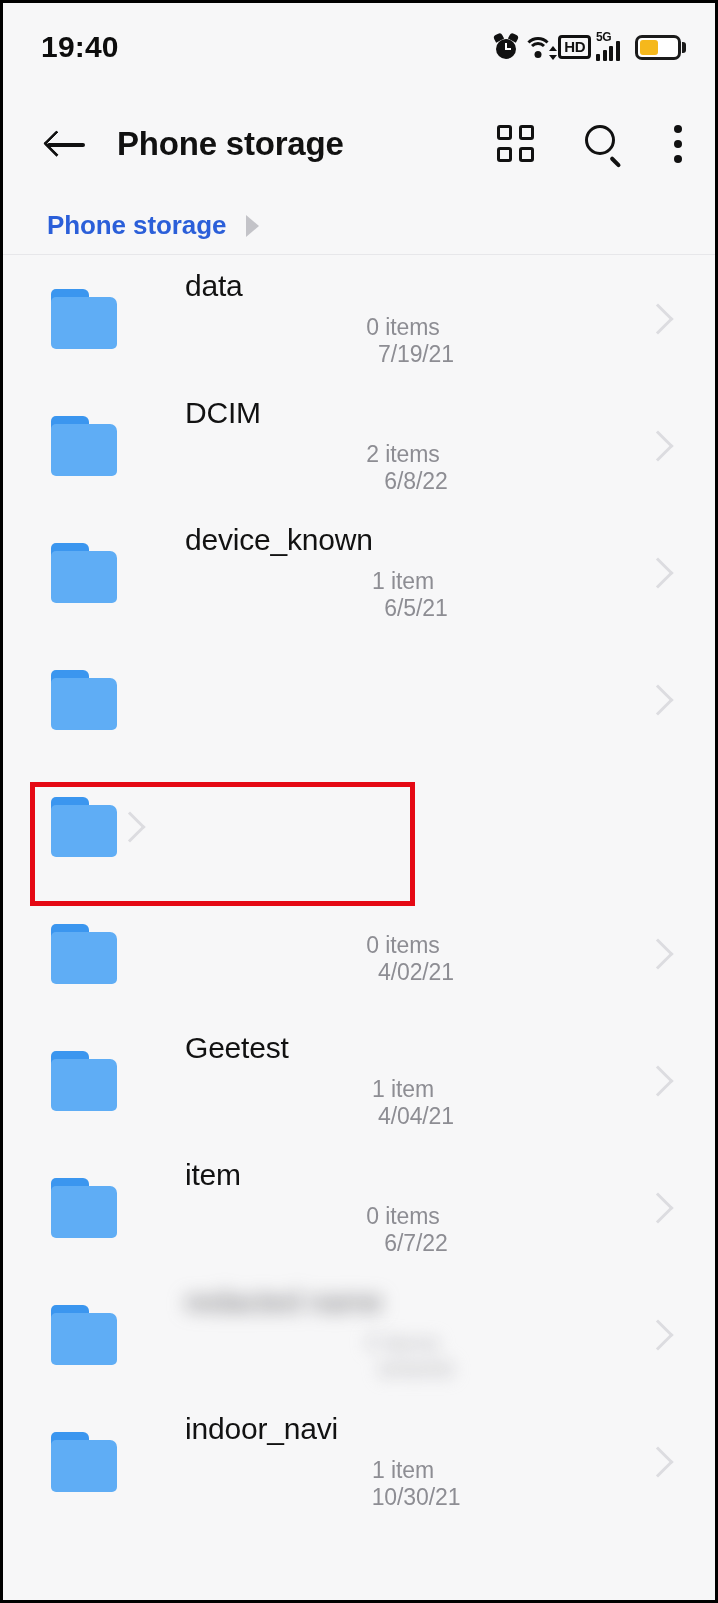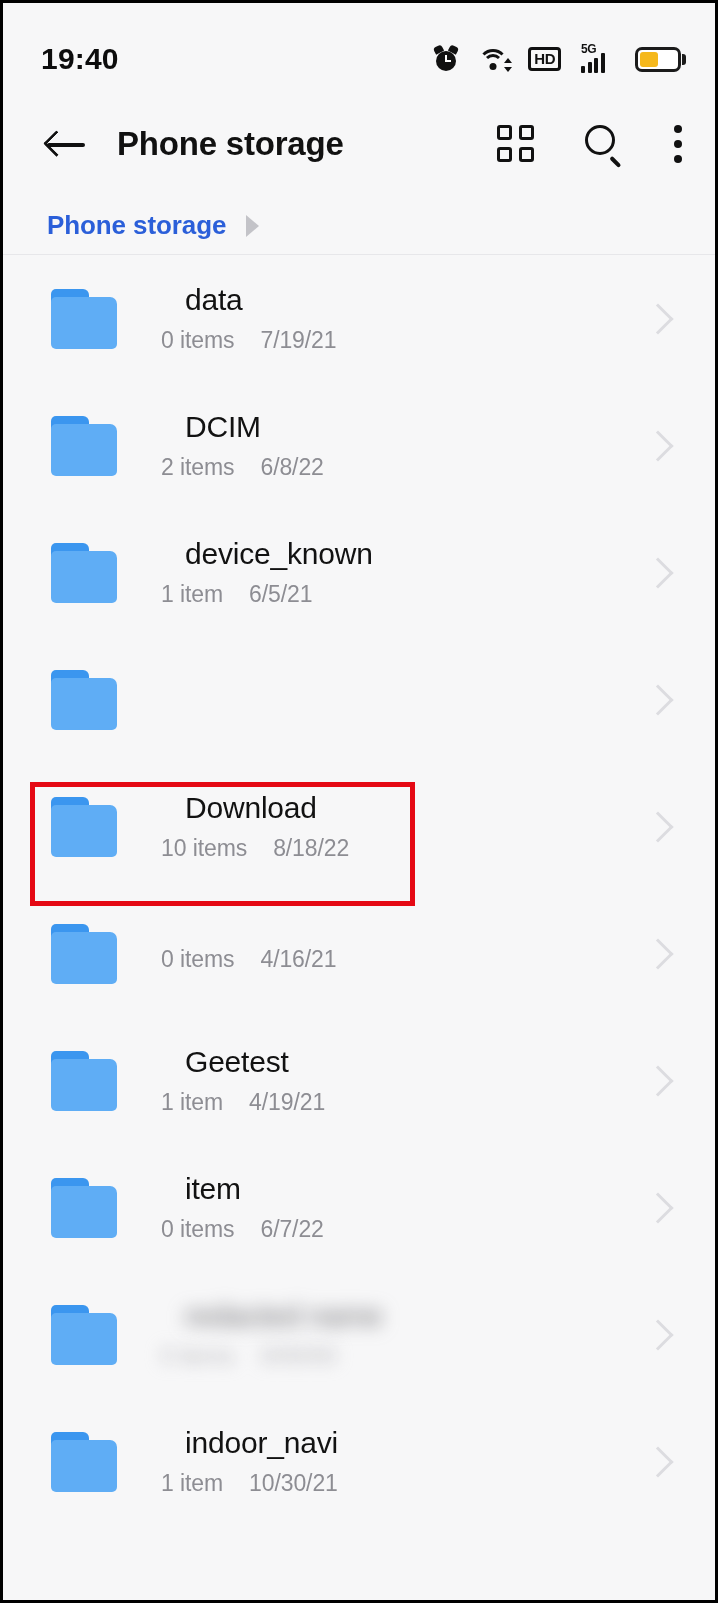--- a/index.html
+++ b/index.html
@@ -15,27 +15,26 @@
     background:#f7f7f8;
     border:3px solid #000000;
     overflow:hidden;
   }
 
   
   .statusbar {
     position:absolute; top:0; left:0; right:0; height:88px;
     display:flex; align-items:center; justify-content:space-between;
     padding:0 34px 0 38px;
-    margin-top:12px;
   }
   .status-time {
     font-size:30px; font-weight:600; color:#0d0d0d;
     letter-spacing:0.2px;
   }
-  .status-icons { display:flex; align-items:center; gap:20px; }
+  .status-icons { display:flex; align-items:center; gap:5px; }
 
   .ic-alarm { width:24px; height:26px; position:relative; }
   .ic-alarm .bell {
     position:absolute; left:2px; top:5px; width:20px; height:20px;
     border-radius:50%; background:#111;
   }
   .ic-alarm .bell::after{
     content:""; position:absolute; left:9px; top:4px;
     width:2px; height:7px; background:#fff; transform-origin:bottom center;
   }
@@ -191,21 +190,21 @@
     position:absolute; left:0; top:8px; width:66px; height:52px;
     background:#5fadf5; border-radius:5px 7px 5px 5px;
   }
   .row-text { margin-left:44px; flex:1 1 auto; min-width:0; }
   .row-name {
     font-size:30px; color:#121212; line-height:1.12;
     letter-spacing:-0.2px; white-space:nowrap;margin-left:24px;
   }
   .row-meta {
     margin-top:11px; display:flex; align-items:center;
-    font-size:23px; color:#8d8d93; letter-spacing:-0.1px; white-space:nowrap;
+    font-size:23px; color:#8d8d93; letter-spacing:-0.1px; white-space:nowrap;flex-direction:column;
   }
   .row-meta .count { min-width:0; }
   .row-meta .date { margin-left:26px; }
   .row-chevron {
     flex:0 0 auto; width:22px; height:36px; position:relative;
     margin-right:14px; cursor:pointer;
   }
   .row-chevron::before {
     content:""; position:absolute; left:2px; top:7px;
     width:19px; height:19px;
@@ -352,52 +351,45 @@
         </div>
         <div class="row-text">
         </div>
         <div class="row-chevron"></div>
       </div>
       <div class="row">
         <div class="folder-ic">
           <span class="tab"></span>
           <span class="body"></span>
         </div>
-        <div class="row-text">
-          <div class="row-name">Download</div>
-          <div class="row-meta">
-            <span class="count">10 items</span>
-            <span class="date">8/18/22</span>
-          </div>
-        </div>
         <div class="row-chevron"></div>
       </div>
       <div class="row">
         <div class="folder-ic">
           <span class="tab"></span>
           <span class="body"></span>
         </div>
         <div class="row-text">
           <div class="row-meta">
             <span class="count">0 items</span>
-            <span class="date">4/16/21</span>
+            <span class="date">4/02/21</span>
           </div>
         </div>
         <div class="row-chevron"></div>
       </div>
       <div class="row">
         <div class="folder-ic">
           <span class="tab"></span>
           <span class="body"></span>
         </div>
         <div class="row-text">
           <div class="row-name">Geetest</div>
           <div class="row-meta">
             <span class="count">1 item</span>
-            <span class="date">4/19/21</span>
+            <span class="date">4/04/21</span>
           </div>
         </div>
         <div class="row-chevron"></div>
       </div>
       <div class="row">
         <div class="folder-ic">
           <span class="tab"></span>
           <span class="body"></span>
         </div>
         <div class="row-text">

